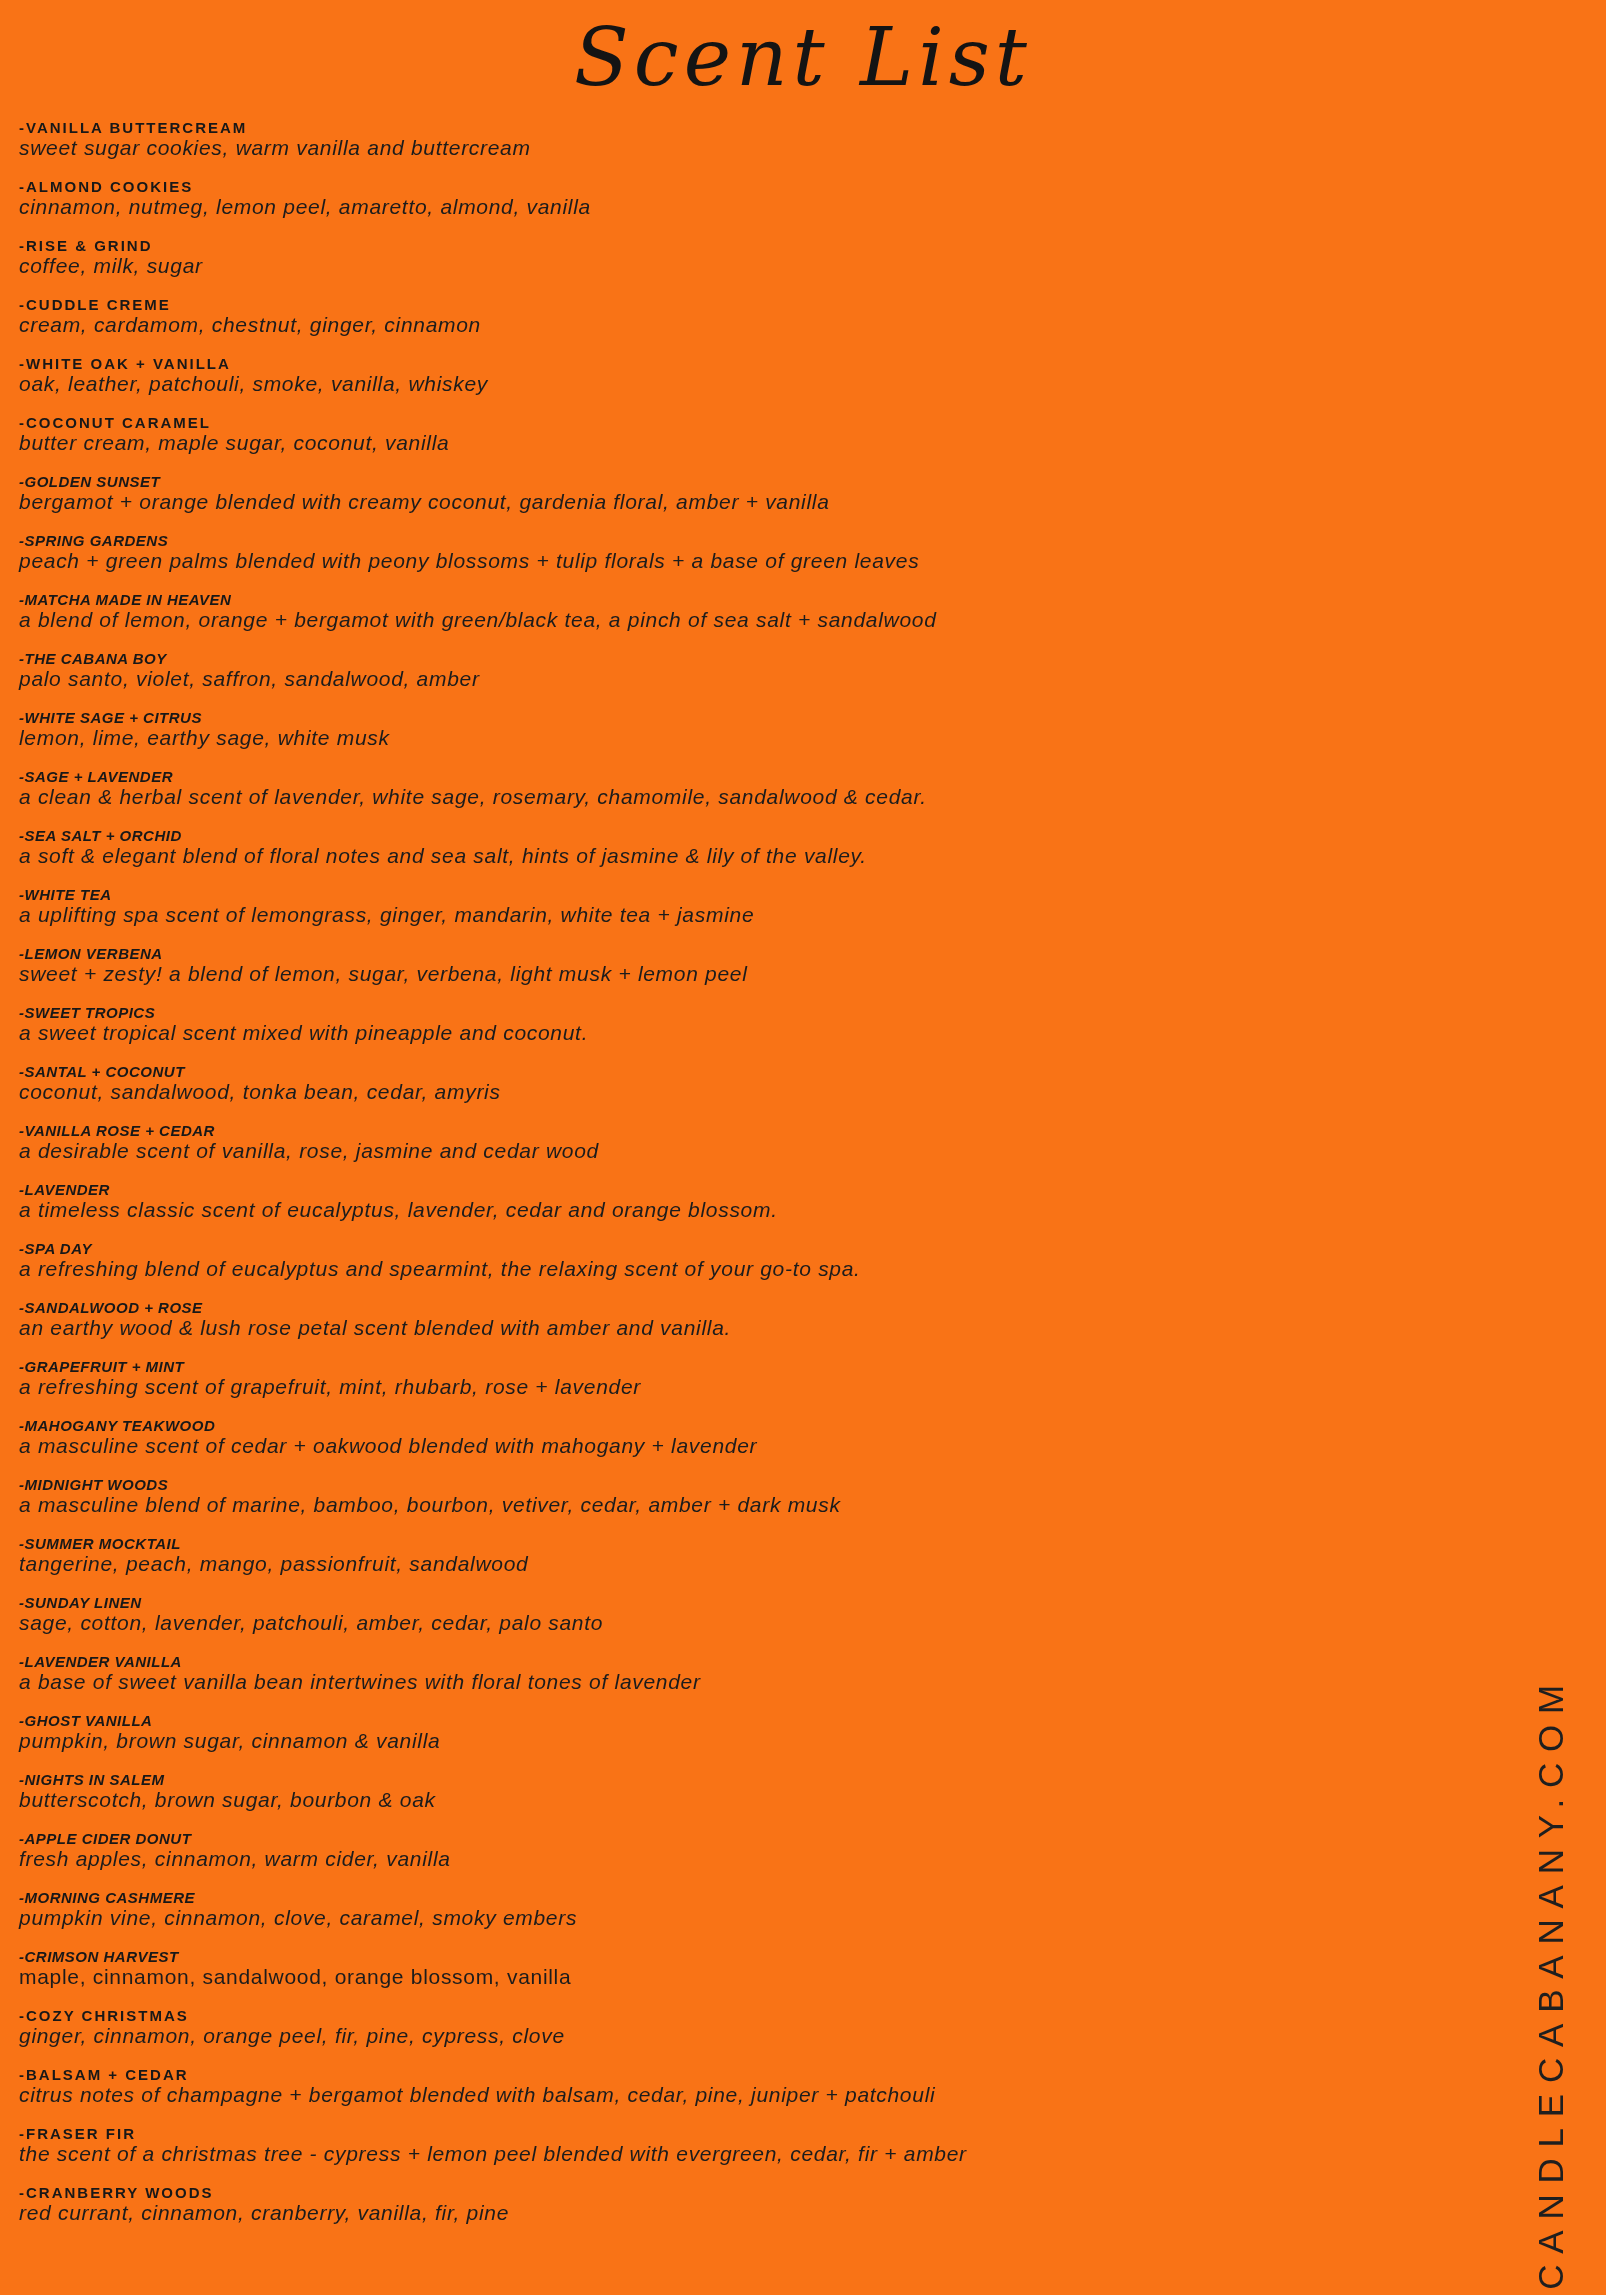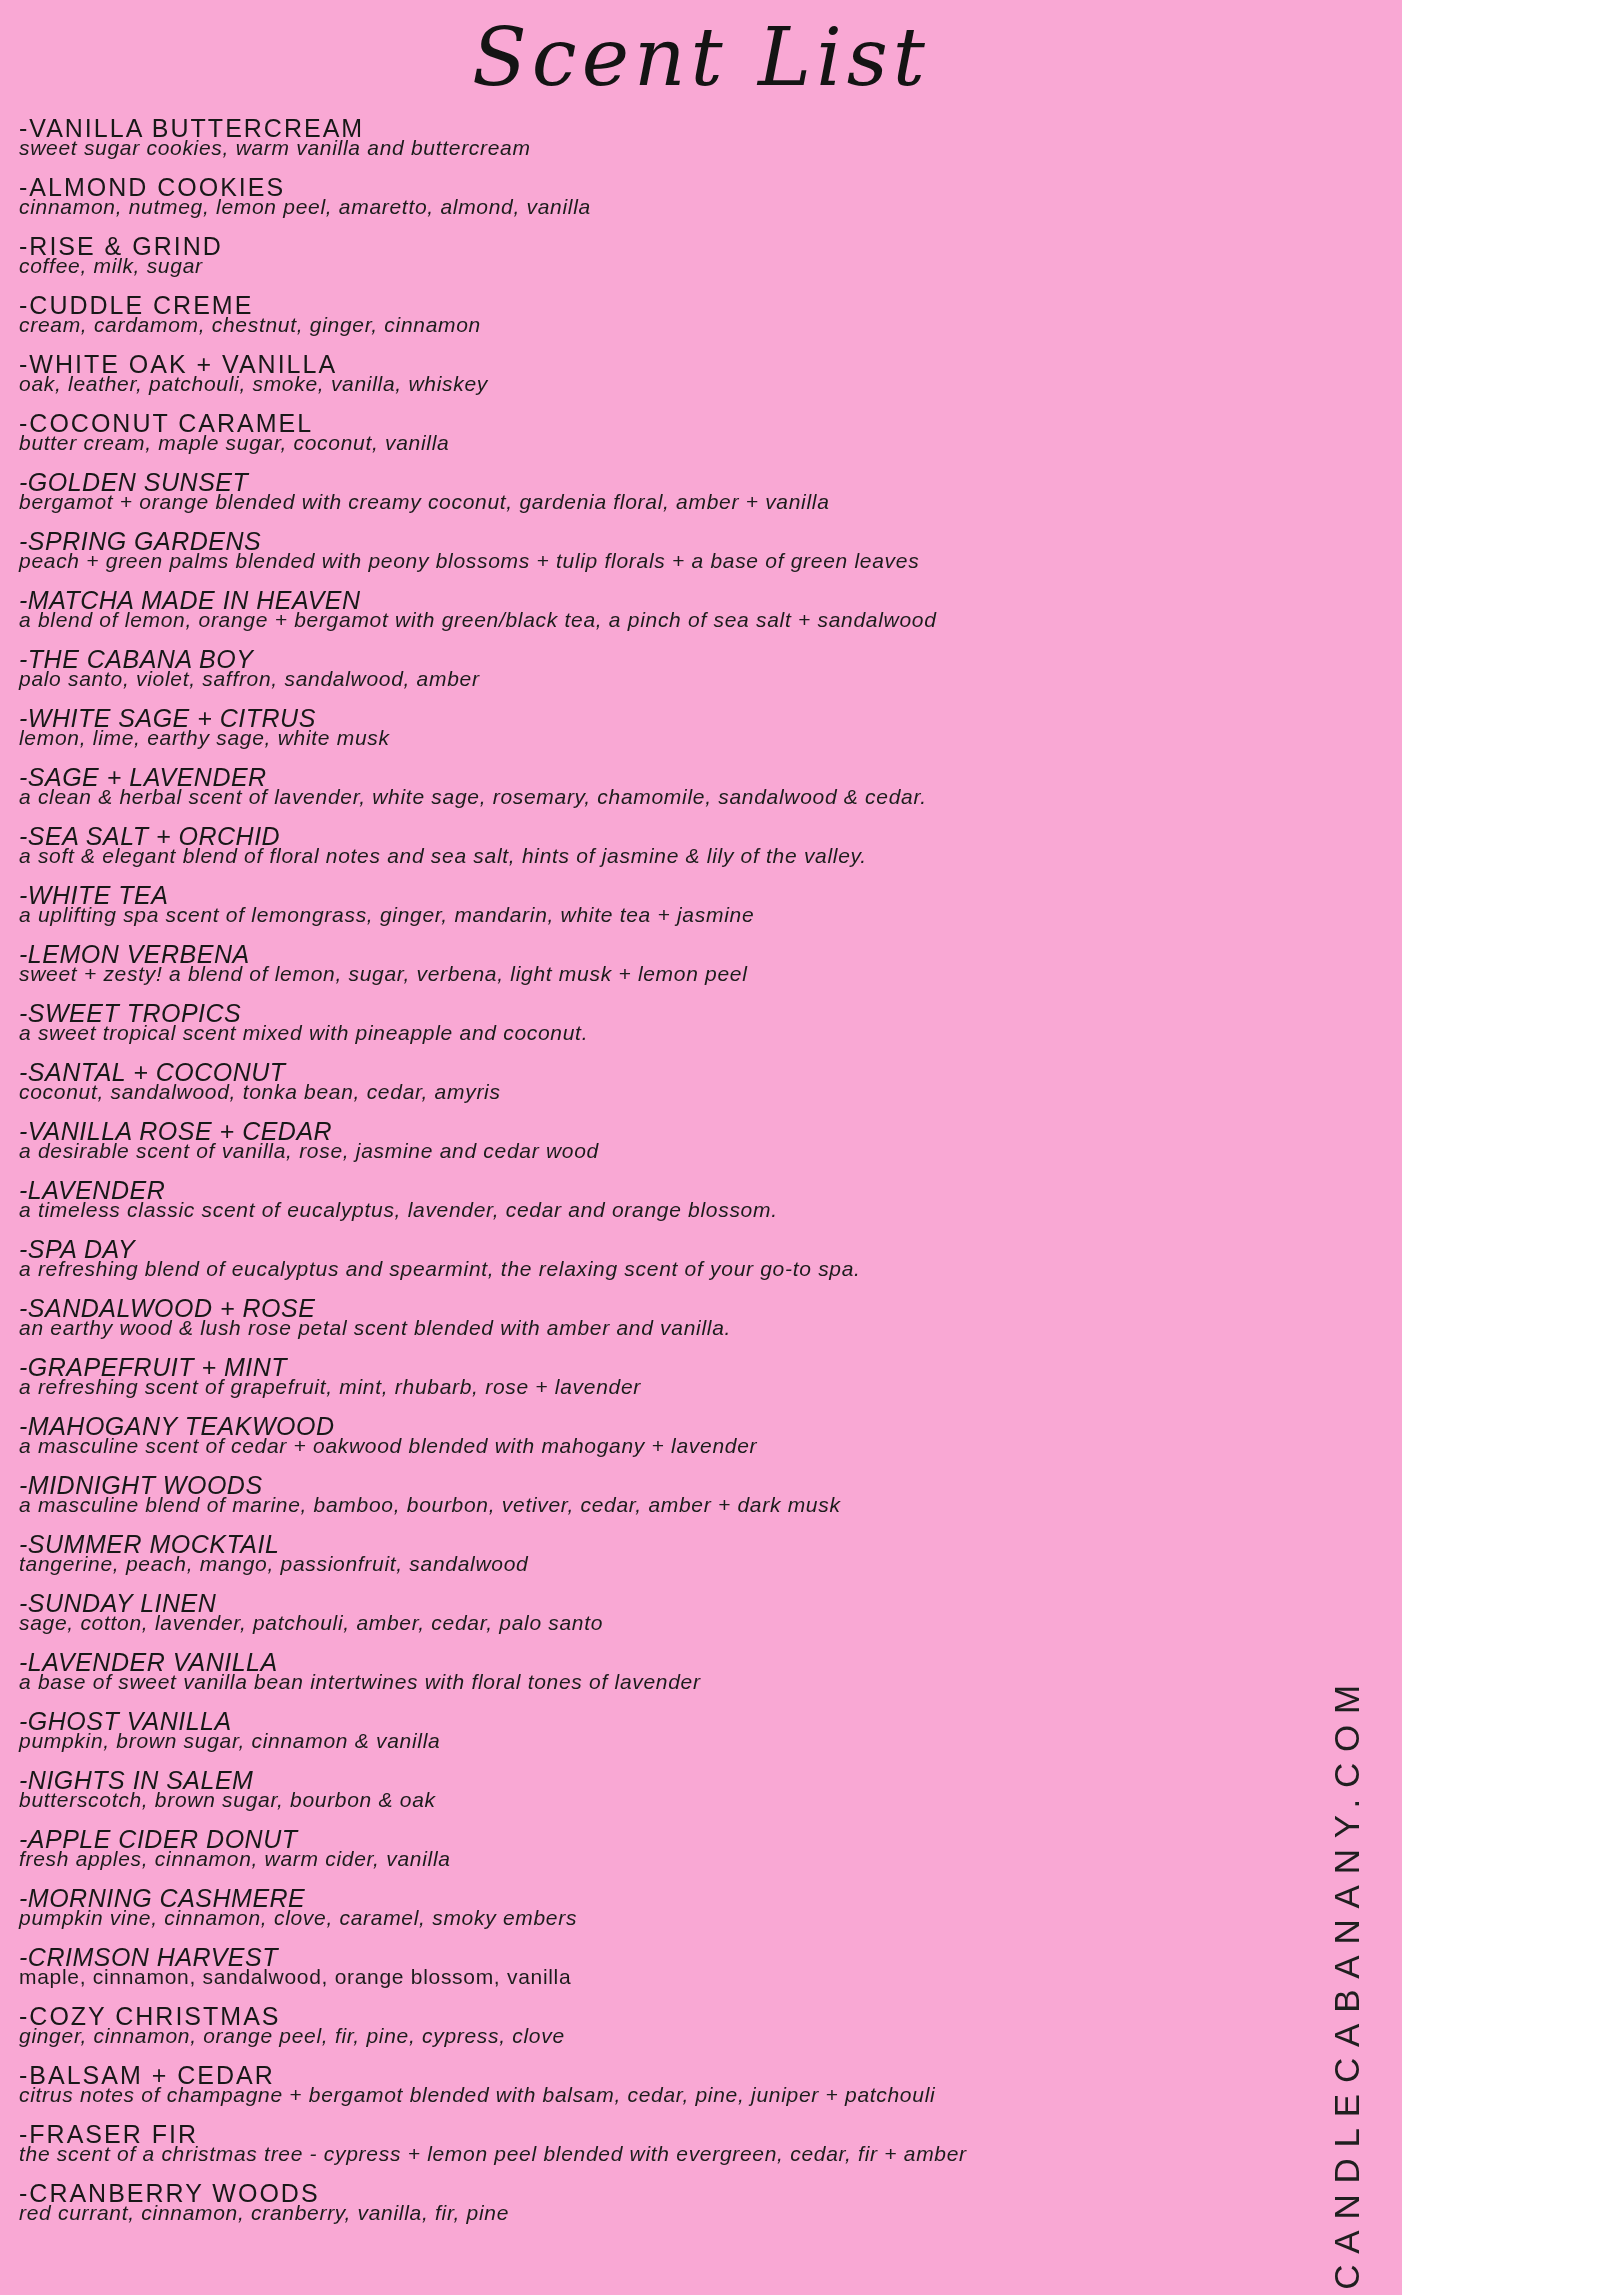--- a/index.html
+++ b/index.html
@@ -2,23 +2,23 @@
 <html style="font-size:13.3px"><head>
 <meta charset="utf-8">
 <style>
   html, body {
     margin: 0;
     padding: 0;
     background: #ffffff;
   }
   .page {
     position: relative;
-    width: 1402px;
+    width: 1606px;
     height: 2295px;
-    background: #f9a8d4;
+    background: #f97316;
     overflow: hidden;
     font-family: "Liberation Sans", sans-serif;
     color: #1d1d1d;
   }
   .title {
     margin: 0;
     padding-top: 5px;
     text-align: center;
     font-family: "DejaVu Serif", serif;
     font-style: italic;
@@ -31,23 +31,23 @@
   .list {
     position: absolute;
     top: 118px;
     left: 19px;
     right: 100px;
   }
   .entry {
     margin-bottom: 19px;
   }
   .scent-name {
-    font-size: 25px;
+    font-size: 15px;
     line-height: 20px;
-    font-weight: 400;
+    font-weight: 700;
     color: #181818;
     white-space: pre;
   }
   .scent-name.up {
     font-style: normal;
     letter-spacing: 2px;
   }
   .scent-name.it {
     font-style: italic;
     letter-spacing: 0.5px;

